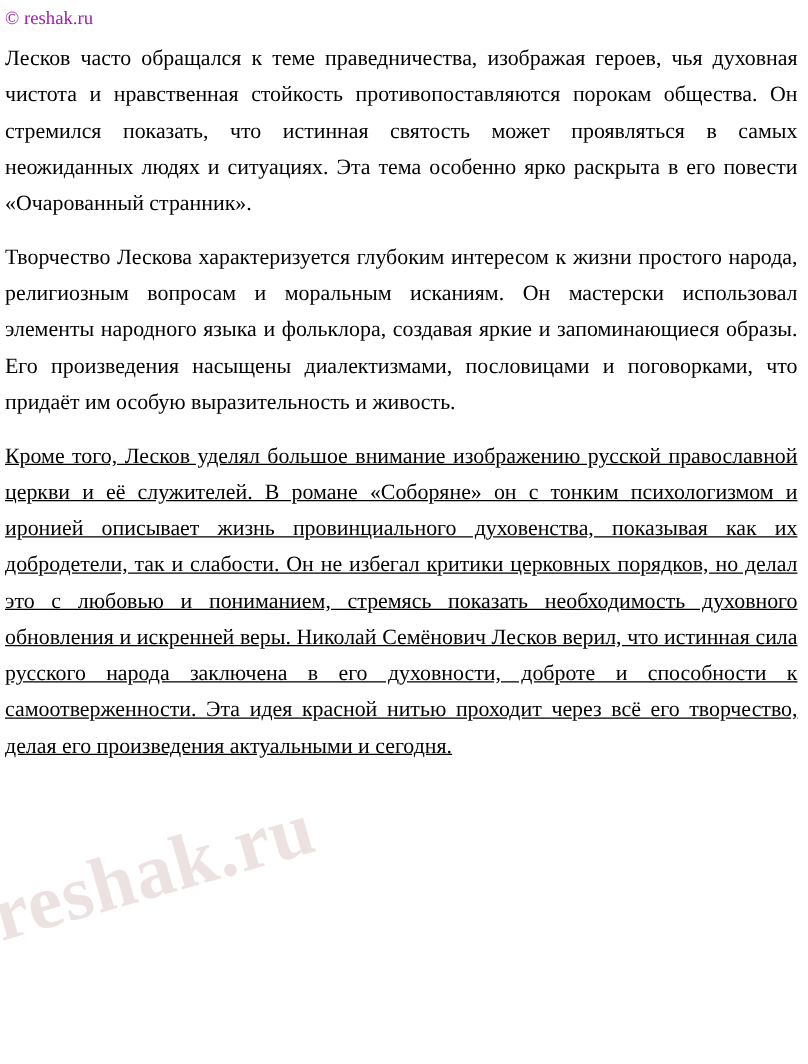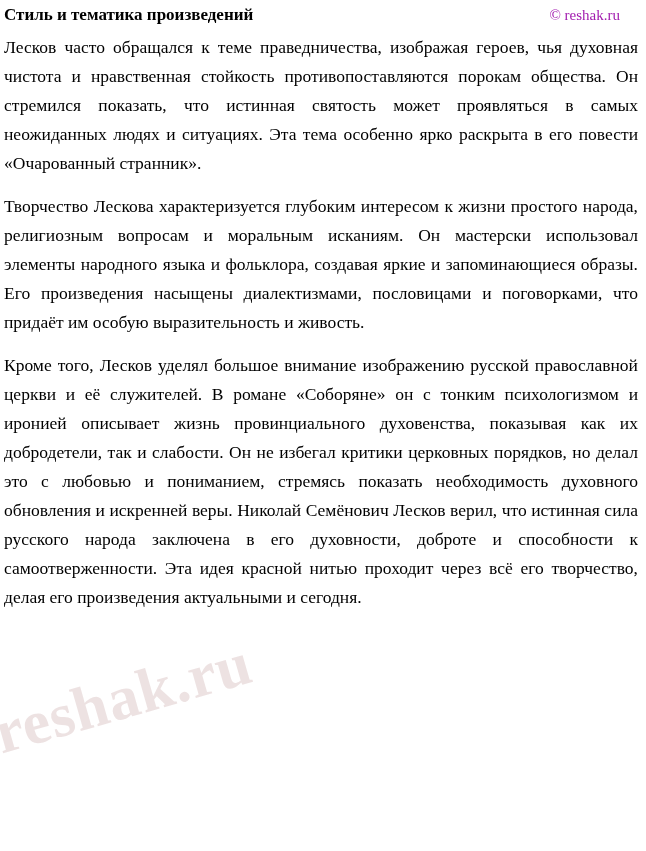--- a/index.html
+++ b/index.html
@@ -46,20 +46,21 @@
   }
   .para {
     text-align: justify;
     font-size: 17.5px;
     line-height: 29px;
     margin: 0 0 14px 0;
     hyphens: none;
   }
   .para:last-child {
     margin-bottom: 0;
+    text-decoration: underline;
   }
   .watermark-diag {
     position: absolute;
     left: -14px;
     top: 700px;
     font-family: "Liberation Serif", serif;
     font-size: 62px;
     font-weight: bold;
     color: rgba(190, 150, 150, 0.28);
     transform: rotate(-16deg);
@@ -77,21 +78,20 @@
 </head>
 <body>
 
 <div class="page">
 
   <div class="watermark-diag">reshak.ru</div>
 
   <div class="content">
 
     <div class="header-row">
-      <h1 class="doc-title">Стиль и тематика произведений</h1>
       <div class="watermark-top">© reshak.ru</div>
     </div>
 
     <p class="para">Лесков часто обращался к теме праведничества, изображая героев, чья духовная чистота и нравственная стойкость противопоставляются порокам общества. Он стремился показать, что истинная святость может проявляться в самых неожиданных людях и ситуациях. Эта тема особенно ярко раскрыта в его повести «Очарованный странник».</p>
     <p class="para">Творчество Лескова характеризуется глубоким интересом к жизни простого народа, религиозным вопросам и моральным исканиям. Он мастерски использовал элементы народного языка и фольклора, создавая яркие и запоминающиеся образы. Его произведения насыщены диалектизмами, пословицами и поговорками, что придаёт им особую выразительность и живость.</p>
     <p class="para">Кроме того, Лесков уделял большое внимание изображению русской православной церкви и её служителей. В романе «Соборяне» он с тонким психологизмом и иронией описывает жизнь провинциального духовенства, показывая как их добродетели, так и слабости. Он не избегал критики церковных порядков, но делал это с любовью и пониманием, стремясь показать необходимость духовного обновления и искренней веры. Николай Семёнович Лесков верил, что истинная сила русского народа заключена в его духовности, доброте и способности к самоотверженности. Эта идея красной нитью проходит через всё его творчество, делая его произведения актуальными и сегодня.</p>
 
   </div>
 </div>
 

